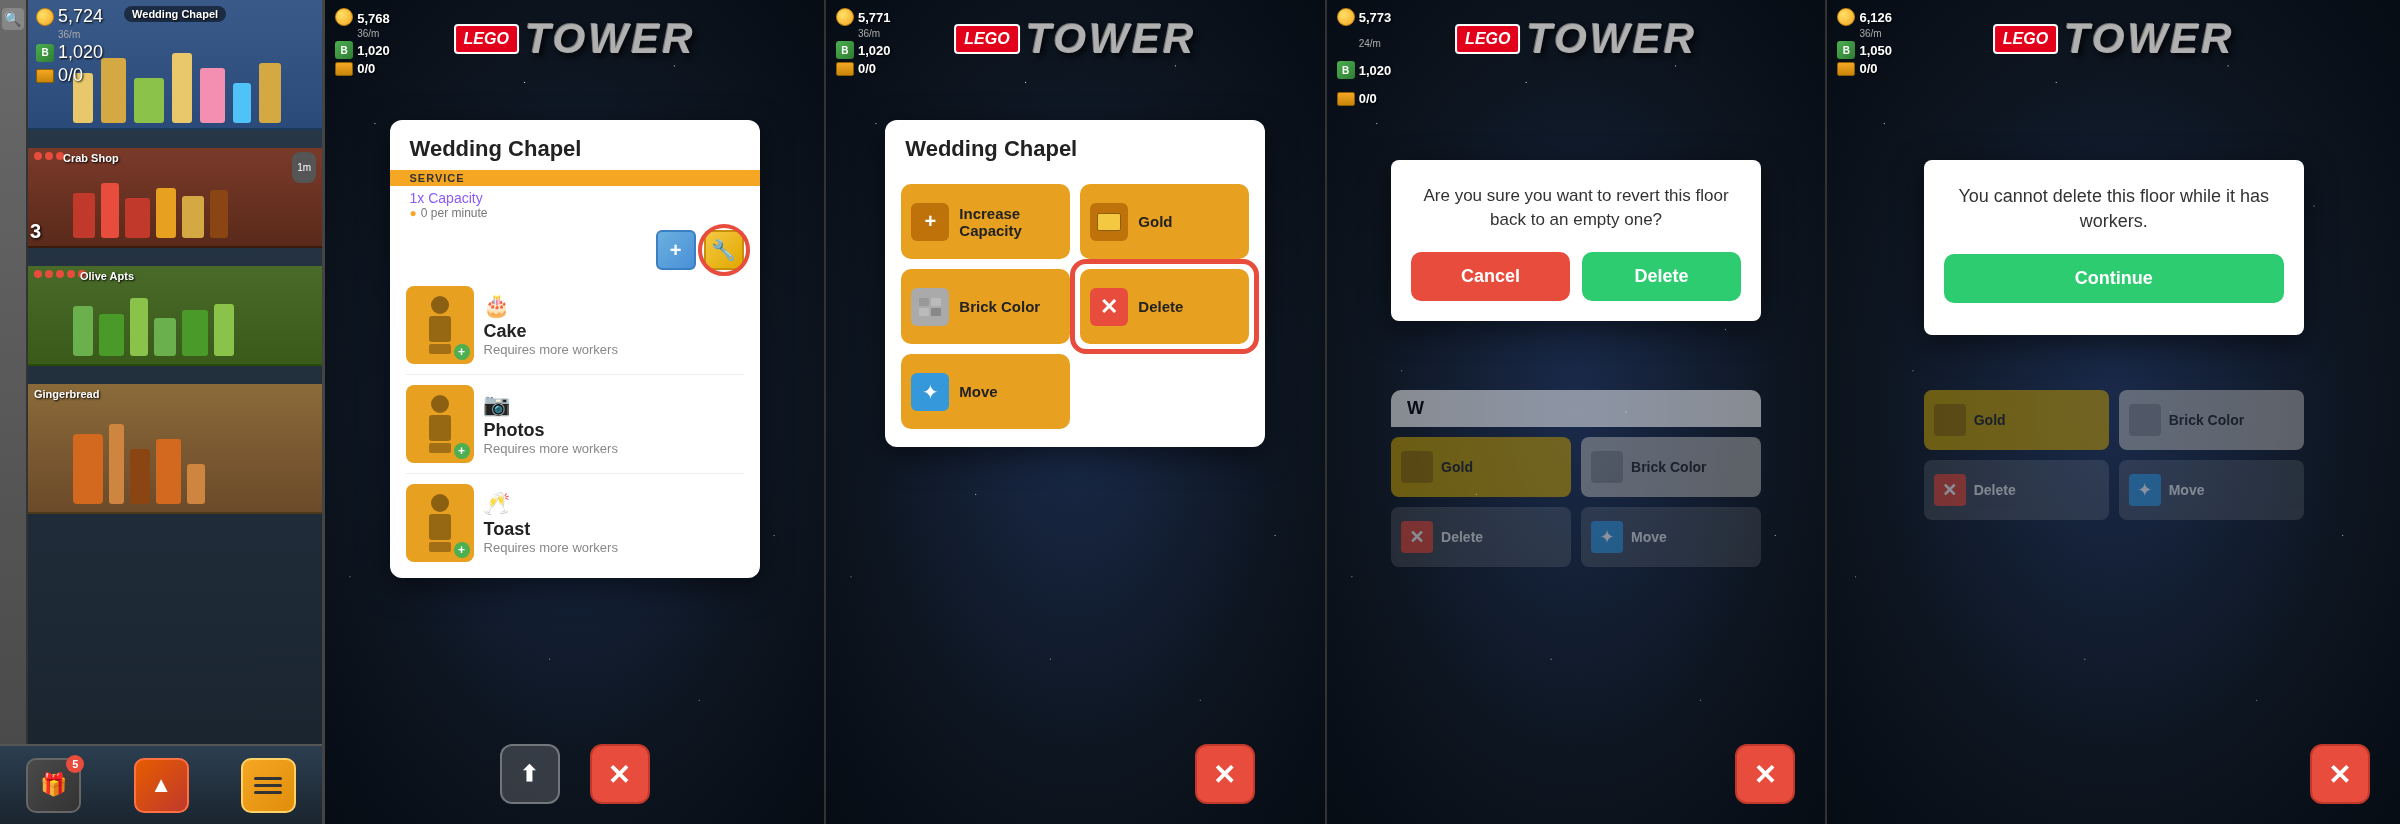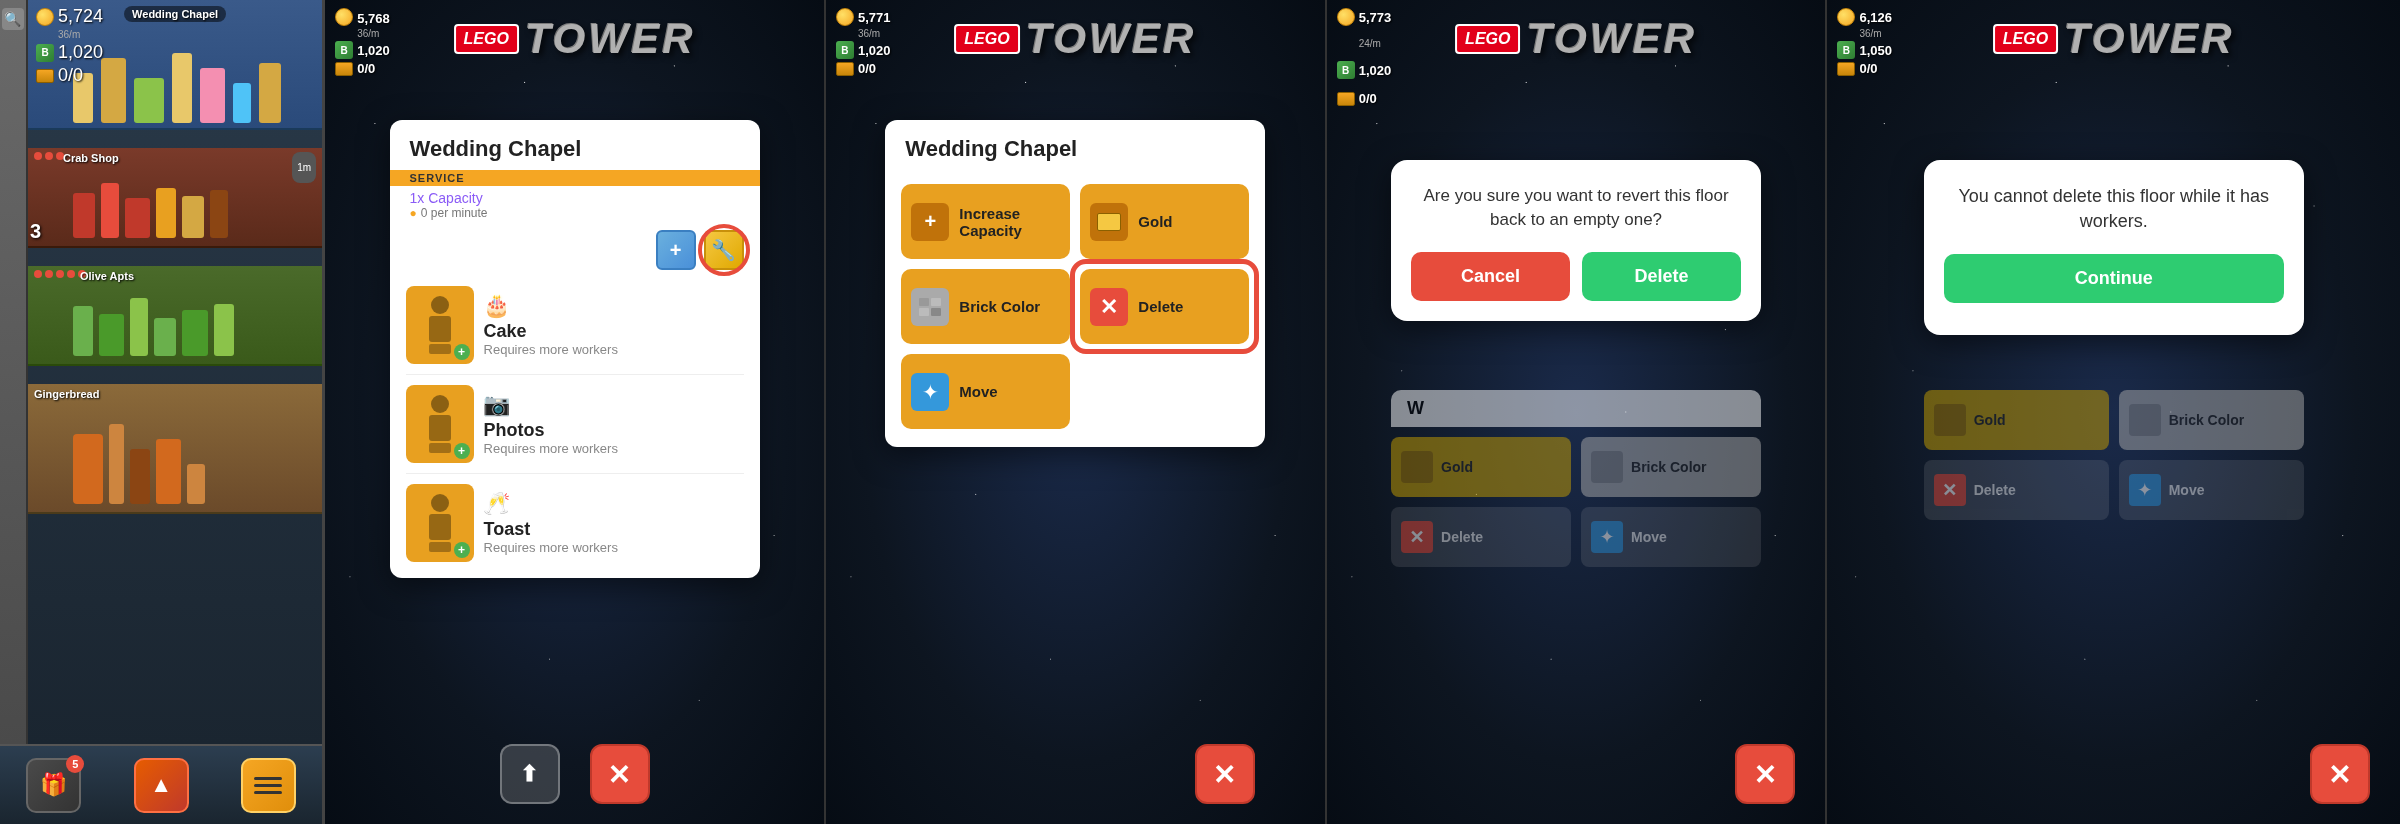--- a/index.html
+++ b/index.html
@@ -245,21 +245,21 @@
       border: 2px solid #c8900a;
     }
 
     
     .confirm-dialog {
       position: absolute;
       left: 50%;
       transform: translateX(-50%);
       top: 180px;
       background: white;
-      border-radius: 16px;
+      border-radius: 8px;
       padding: 24px 20px 20px 20px;
       width: 360px;
       z-index: 25;
       box-shadow: 0 8px 30px rgba(0,0,0,0.5);
       text-align: center;
     }
 
     .confirm-text {
       font-size: 17px;
       color: #333;

